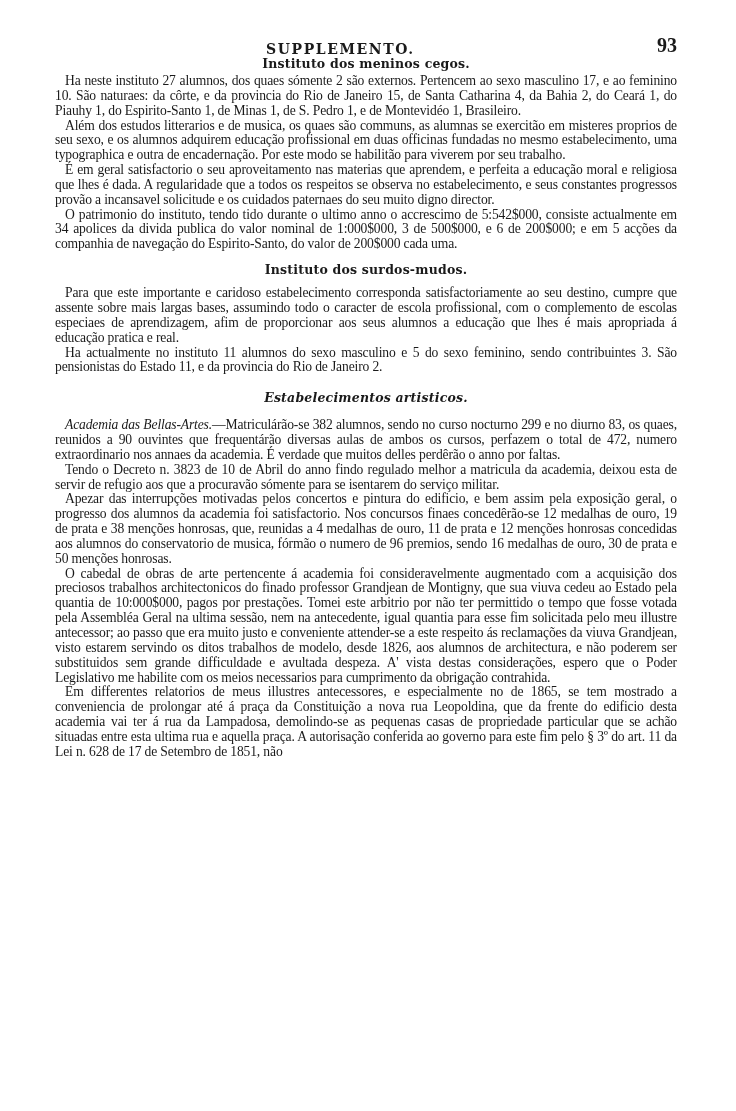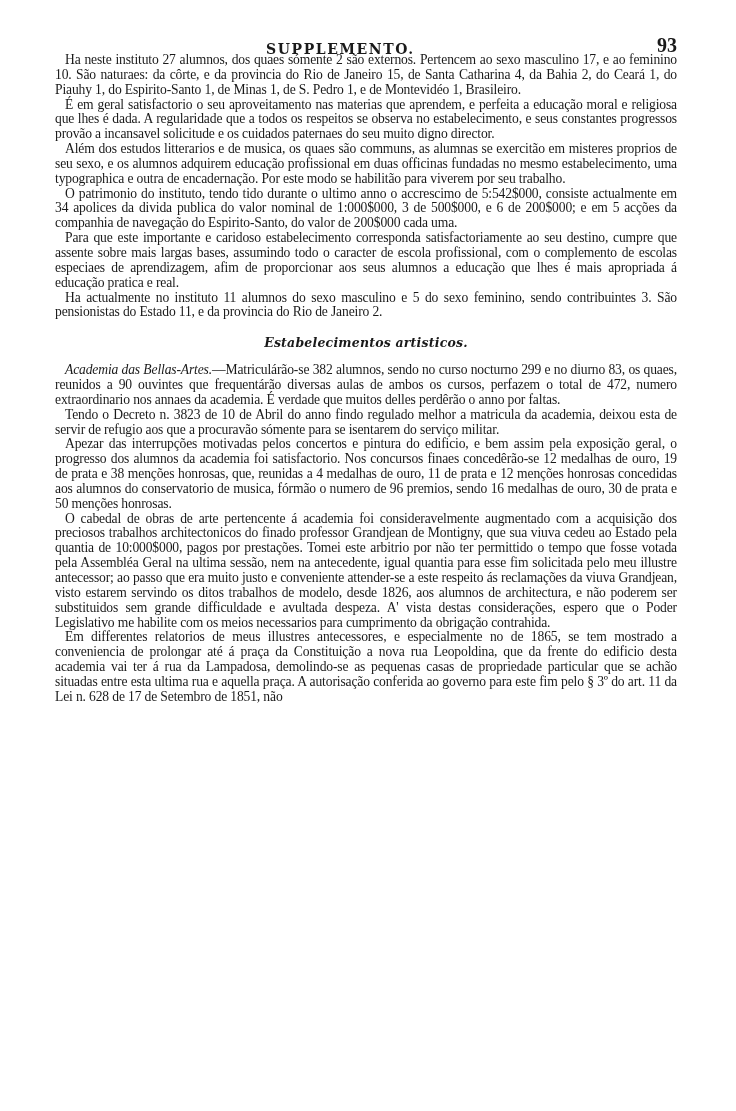--- a/index.html
+++ b/index.html
@@ -82,27 +82,29 @@
 <body>
 
 <div class="page">
 
   <div class="running-head">
     <span class="running-title">SUPPLEMENTO.</span>
     <span class="page-number">93</span>
   </div>
 
   <div class="section first-section">
+    <h2 class="section-title">Instituto dos meninos cegos.</h2>
     <p class="para">Ha neste instituto 27 alumnos, dos quaes sómente 2 são externos. Pertencem ao sexo masculino 17, e ao feminino 10. São naturaes: da côrte, e da provincia do Rio de Janeiro 15, de Santa Catharina 4, da Bahia 2, do Ceará 1, do Piauhy 1, do Espirito-Santo 1, de Minas 1, de S. Pedro 1, e de Montevidéo 1, Brasileiro.</p>
+    <p class="para">Além dos estudos litterarios e de musica, os quaes são communs, as alumnas se exercitão em misteres proprios de seu sexo, e os alumnos adquirem educação profissional em duas officinas fundadas no mesmo estabelecimento, uma typographica e outra de encadernação. Por este modo se habilitão para viverem por seu trabalho.</p>
     <p class="para">É em geral satisfactorio o seu aproveitamento nas materias que aprendem, e perfeita a educação moral e religiosa que lhes é dada. A regularidade que a todos os respeitos se observa no estabelecimento, e seus constantes progressos provão a incansavel solicitude e os cuidados paternaes do seu muito digno director.</p>
-    <p class="para">Além dos estudos litterarios e de musica, os quaes são communs, as alumnas se exercitão em misteres proprios de seu sexo, e os alumnos adquirem educação profissional em duas officinas fundadas no mesmo estabelecimento, uma typographica e outra de encadernação. Por este modo se habilitão para viverem por seu trabalho.</p>
     <p class="para">O patrimonio do instituto, tendo tido durante o ultimo anno o accrescimo de 5:542$000, consiste actualmente em 34 apolices da divida publica do valor nominal de 1:000$000, 3 de 500$000, e 6 de 200$000; e em 5 acções da companhia de navegação do Espirito-Santo, do valor de 200$000 cada uma.</p>
   </div>
 
   <div class="section">
+    <h2 class="section-title gap">Instituto dos surdos-mudos.</h2>
     <p class="para">Para que este importante e caridoso estabelecimento corresponda satisfactoriamente ao seu destino, cumpre que assente sobre mais largas bases, assumindo todo o caracter de escola profissional, com o complemento de escolas especiaes de aprendizagem, afim de proporcionar aos seus alumnos a educação que lhes é mais apropriada á educação pratica e real.</p>
     <p class="para">Ha actualmente no instituto 11 alumnos do sexo masculino e 5 do sexo feminino, sendo contribuintes 3. São pensionistas do Estado 11, e da provincia do Rio de Janeiro 2.</p>
   </div>
 
   <div class="section">
     <h2 class="section-title gap-lg">Estabelecimentos artisticos.</h2>
     <p class="para"><span class="ital">Academia das Bellas-Artes.</span><span>—Matriculárão-se 382 alumnos, sendo no curso nocturno 299 e no diurno 83, os quaes, reunidos a 90 ouvintes que frequentárão diversas aulas de ambos os cursos, perfazem o total de 472, numero extraordinario nos annaes da academia. É verdade que muitos delles perdêrão o anno por faltas.</span></p>
     <p class="para">Tendo o Decreto n. 3823 de 10 de Abril do anno findo regulado melhor a matricula da academia, deixou esta de servir de refugio aos que a procuravão sómente para se isentarem do serviço militar.</p>
     <p class="para">Apezar das interrupções motivadas pelos concertos e pintura do edificio, e bem assim pela exposição geral, o progresso dos alumnos da academia foi satisfactorio. Nos concursos finaes concedêrão-se 12 medalhas de ouro, 19 de prata e 38 menções honrosas, que, reunidas a 4 medalhas de ouro, 11 de prata e 12 menções honrosas concedidas aos alumnos do conservatorio de musica, fórmão o numero de 96 premios, sendo 16 medalhas de ouro, 30 de prata e 50 menções honrosas.</p>
     <p class="para">O cabedal de obras de arte pertencente á academia foi consideravelmente augmentado com a acquisição dos preciosos trabalhos architectonicos do finado professor Grandjean de Montigny, que sua viuva cedeu ao Estado pela quantia de 10:000$000, pagos por prestações. Tomei este arbitrio por não ter permittido o tempo que fosse votada pela Assembléa Geral na ultima sessão, nem na antecedente, igual quantia para esse fim solicitada pelo meu illustre antecessor; ao passo que era muito justo e conveniente attender-se a este respeito ás reclamações da viuva Grandjean, visto estarem servindo os ditos trabalhos de modelo, desde 1826, aos alumnos de architectura, e não poderem ser substituidos sem grande difficuldade e avultada despeza. A' vista destas considerações, espero que o Poder Legislativo me habilite com os meios necessarios para cumprimento da obrigação contrahida.</p>

